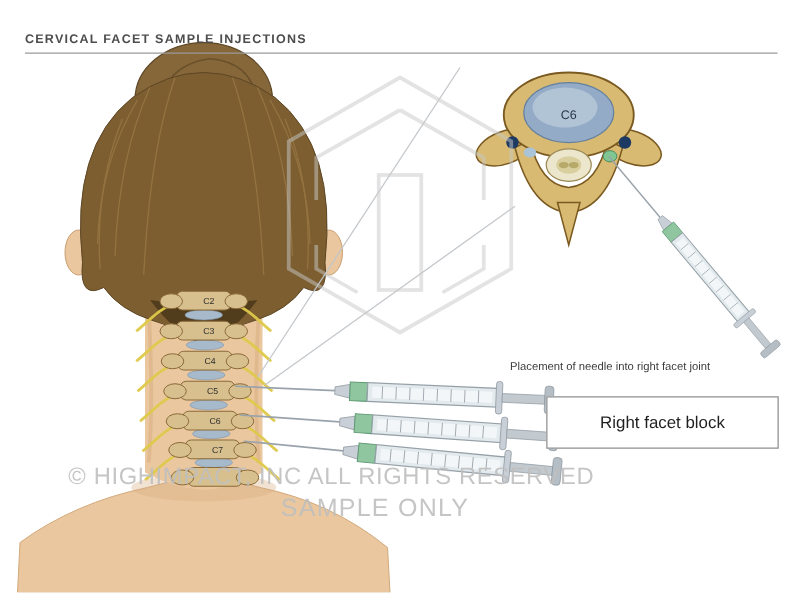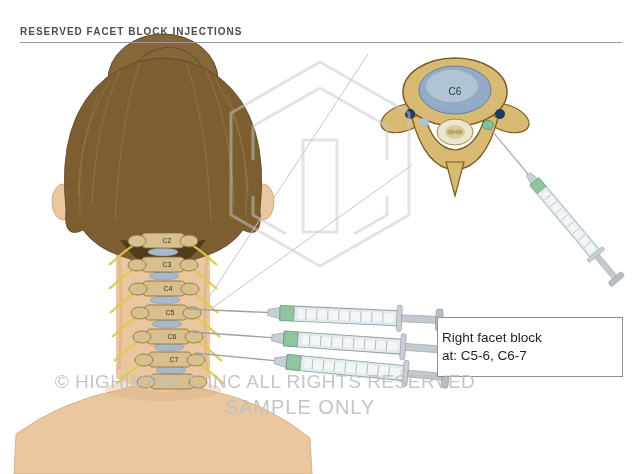--- a/index.html
+++ b/index.html
@@ -6,21 +6,21 @@
   .canvas{position:relative;width:640px;height:474px;background:#ffffff;overflow:hidden;
           font-family:"Liberation Sans",sans-serif;}
   .title{position:absolute;left:20px;top:26px;font-size:10px;letter-spacing:1px;
          color:#4d4d4d;font-weight:bold;}
   .title-rule{position:absolute;left:20px;right:18px;top:42px;border-top:1px solid #9a9a9a;height:0;}
   .art{position:absolute;left:0;top:0;}
   svg text{font-family:"Liberation Sans",sans-serif;}
   .inset-caption{position:absolute;left:408px;top:288px;width:210px;font-size:9px;color:#3c3c3c;}
   .note-box{position:absolute;left:437px;top:317px;width:186px;box-sizing:border-box;
             border:1px solid #8f8f8f;background:#ffffff;padding:11px 4px;
-            text-align:left;font-size:13.5px;color:#1f1f1f;line-height:1.32;}
+            text-align:center;font-size:13.5px;color:#1f1f1f;line-height:1.32;}
   .wm-text{position:absolute;text-align:center;color:#bfbfbf;opacity:.9;pointer-events:none;}
   .wm-line1{left:30px;top:371px;width:470px;font-size:19px;letter-spacing:.5px;}
   .wm-line2{left:30px;top:396px;width:540px;font-size:20px;letter-spacing:1px;}
 </style>
 </head>
 <body>
 
 <div class="canvas">
 
   <svg class="art" width="640" height="474" viewBox="0 0 640 474" xmlns="http://www.w3.org/2000/svg" xmlns:xlink="http://www.w3.org/1999/xlink">
@@ -186,25 +186,25 @@
     <g stroke="#c9c9c9" fill="none" opacity="0.5" stroke-width="3">
       <path d="M320,62 L409,113 L409,215 L320,266 L231,215 L231,113 Z"></path>
       <path d="M320,88 L387,126 L387,160"></path>
       <path d="M320,88 L253,126 L253,160"></path>
       <rect x="303" y="140" width="34" height="92"></rect>
       <path d="M253,196 L253,215 L286,234"></path>
       <path d="M387,196 L387,215 L354,234"></path>
     </g>
   </svg>
 
-  <div class="title">RESERVED FACET BLOCK INJECTIONS</div>
+  <div class="title">CERVICAL FACET SAMPLE INJECTIONS</div>
   <div class="title-rule"></div>
 
+  <div class="inset-caption">Placement of needle into right facet joint</div>
 
   <div class="note-box">
     <div>Right facet block</div>
-    <div>at: C5-6, C6-7</div>
   </div>
 
   <div class="wm-text wm-line2">SAMPLE ONLY</div>
   <div class="wm-text wm-line1">© HIGHIMPACT, INC ALL RIGHTS RESERVED</div>
 
 </div>
 
 </body></html>

